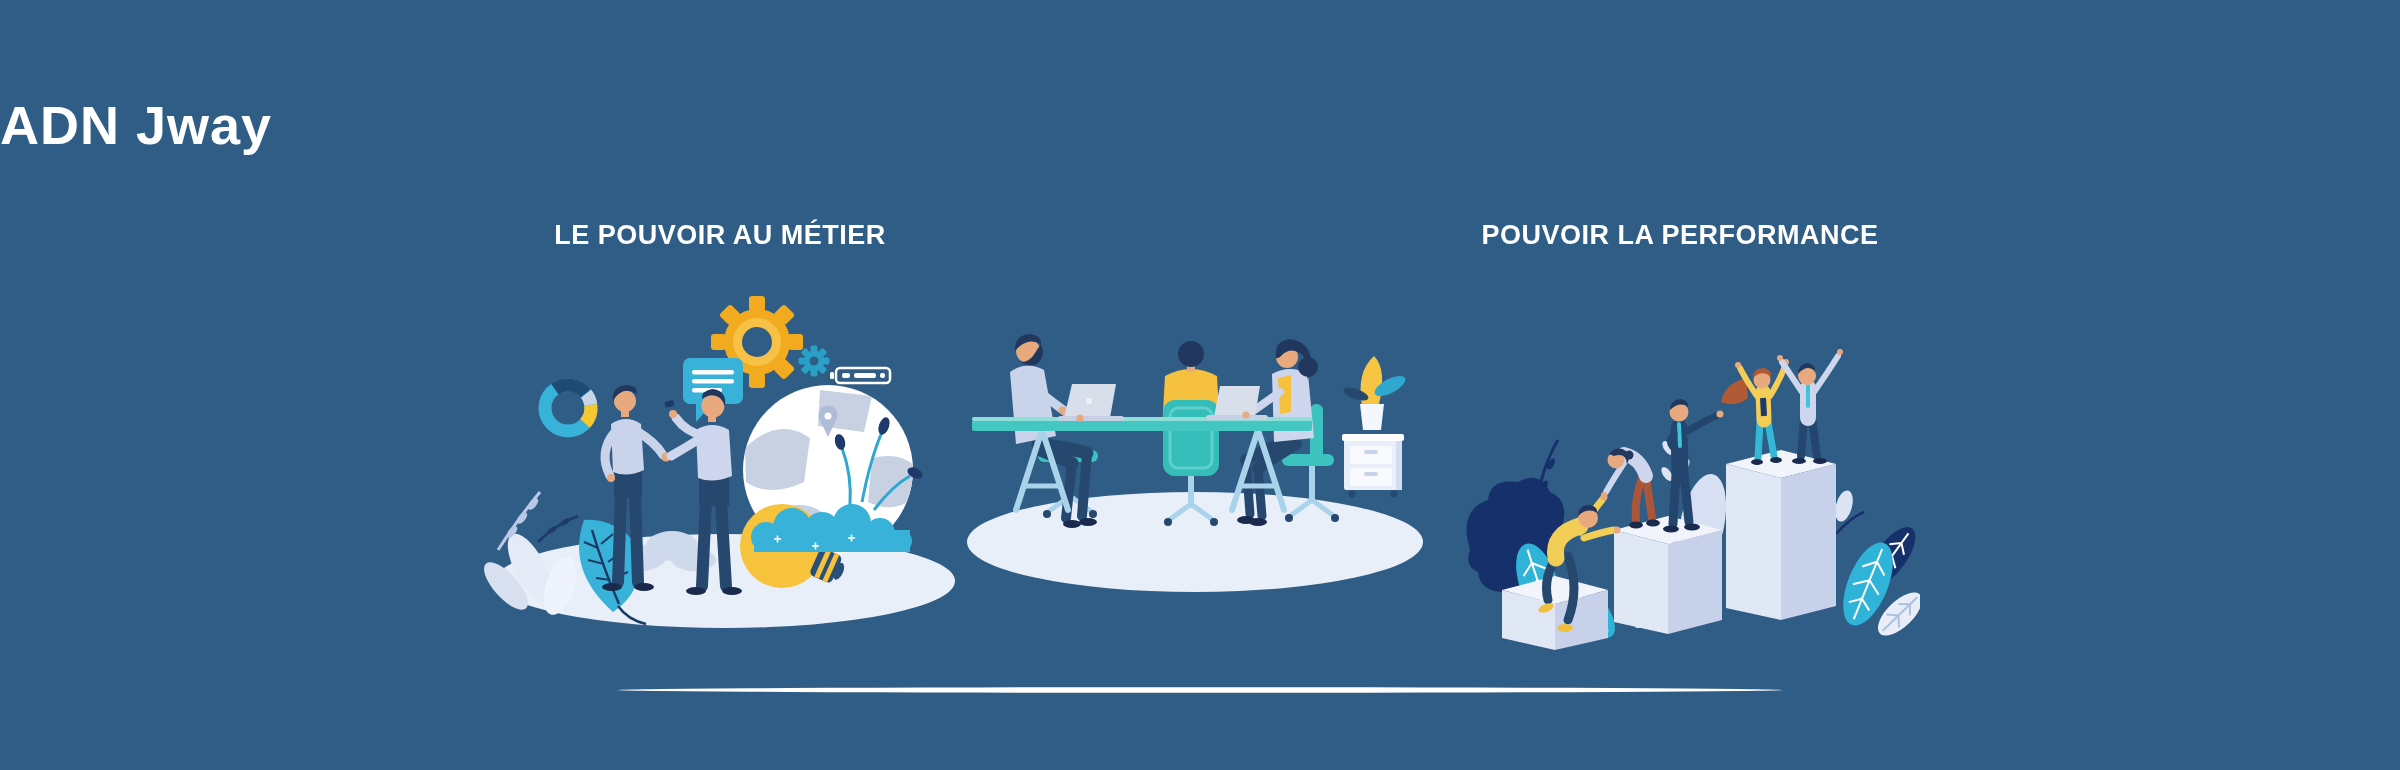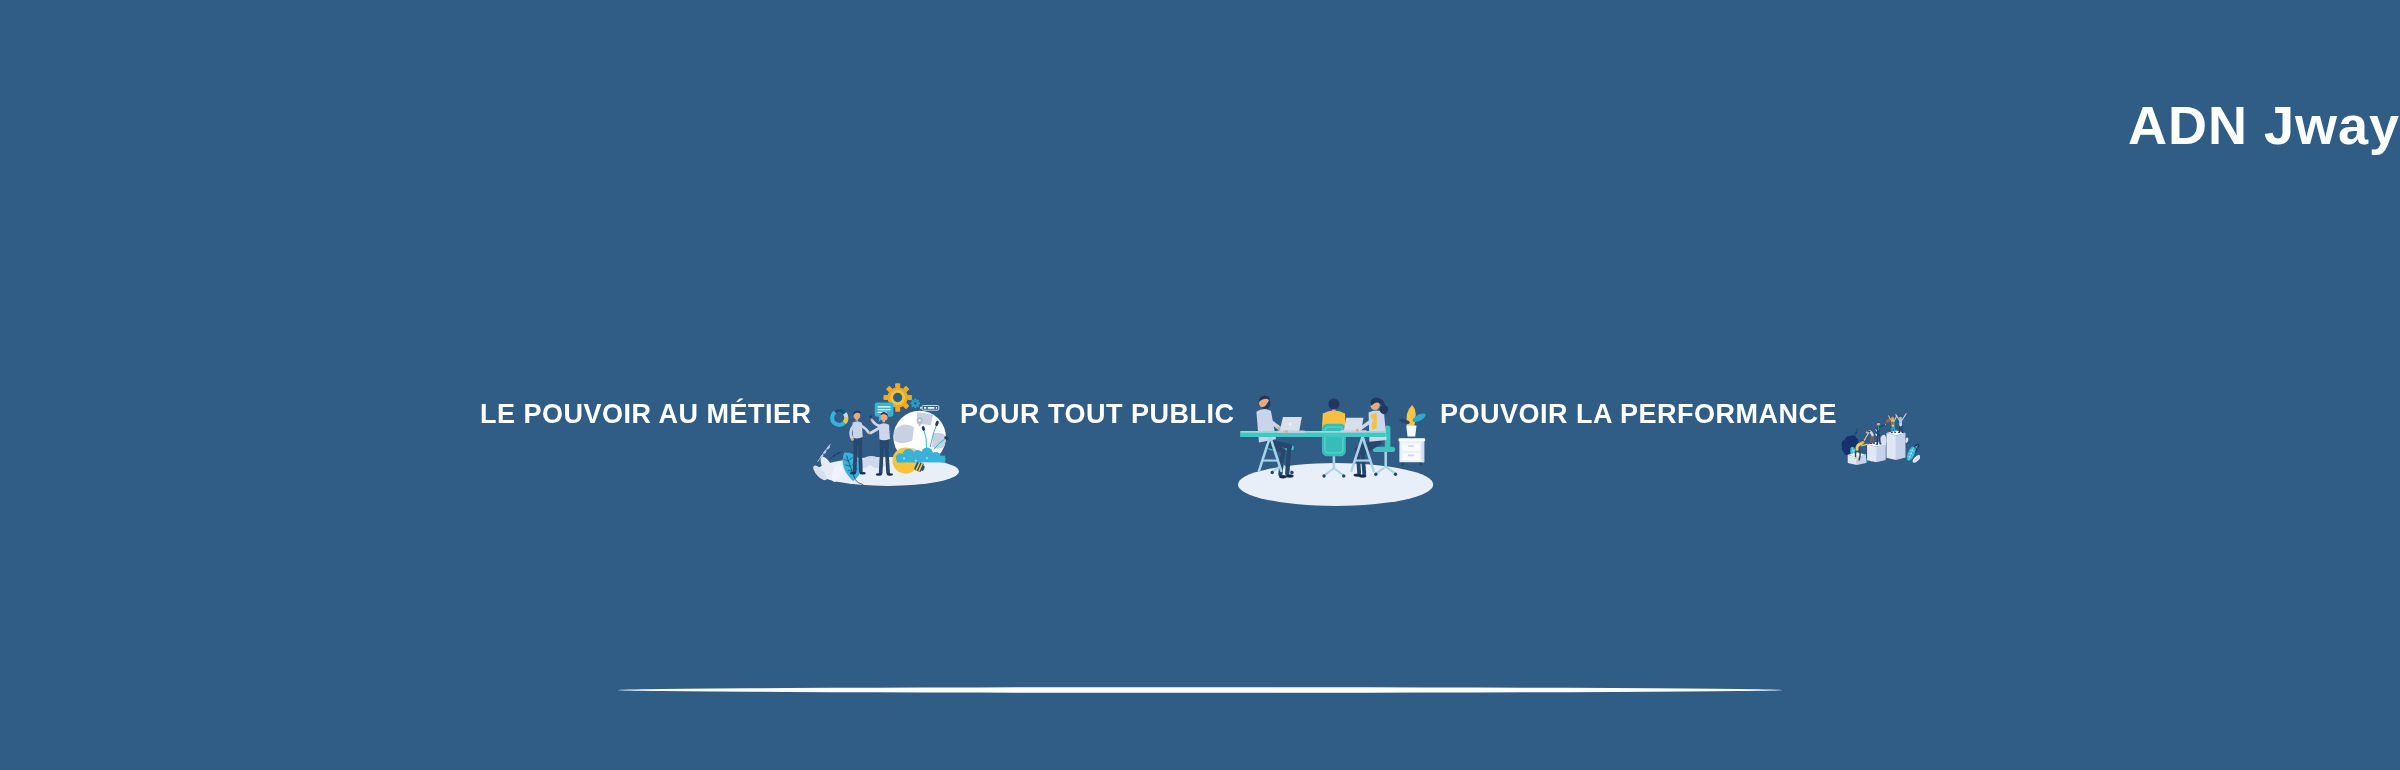--- a/index.html
+++ b/index.html
@@ -14,37 +14,37 @@
     background: #305D85;
     overflow: hidden;
     font-family: "Liberation Sans", sans-serif;
   }
   .page-title {
     position: absolute;
     top: 94px;
     left: 0;
     width: 2400px;
     margin: 0;
-    text-align: right;
+    text-align: left;
     color: #FFFFFF;
     font-size: 54px;
     font-weight: 700;
     letter-spacing: 1px;
   }
   .columns {
     position: absolute;
     top: 220px;
     left: 480px;
     width: 1440px;
     display: flex;
   }
   .col {
     width: 480px;
     display: flex;
-    flex-direction: row;
+    flex-direction: column;
     align-items: center;
   }
   .col-heading {
     margin: 0;
     height: 36px;
     color: #FFFFFF;
     font-size: 27px;
     font-weight: 700;
     letter-spacing: 0.5px;
     text-align: center;
@@ -235,21 +235,20 @@
           <circle cx="193" cy="124" r="4" fill="#E8A97E"></circle>
           <rect x="185" y="111" width="9" height="6" rx="1.5" fill="#1D3A6B" transform="rotate(-15 189 114)"></rect>
           <rect x="228" y="123" width="8" height="9" fill="#E8A97E"></rect>
           <circle cx="233" cy="116" r="11.5" fill="#E8A97E"></circle>
           <path d="M245,117 Q247,100 232,99 Q221,101 222,109 Q232,102 240,108 Q244,112 245,117 Z" fill="#21375E"></path>
         </g>
       </svg>
     </section>
 
     <section class="col">
-      <h2 class="col-heading">POUR TOUT PUBLIC</h2>
 
       <svg class="illus" width="480" height="340" viewBox="0 0 480 340" xmlns="http://www.w3.org/2000/svg">
 
         <ellipse cx="235" cy="288" rx="228" ry="50" fill="#E9EFF9"></ellipse>
 
         <g>
           <rect x="384" y="182" width="58" height="54" rx="2" fill="#E9EFF9"></rect>
           <rect x="382" y="180" width="62" height="7" rx="2" fill="#FFFFFF"></rect>
           <rect x="436" y="187" width="6" height="49" fill="#D4DDEF"></rect>
           <rect x="390" y="192" width="42" height="18" rx="2" fill="#F8FAFE"></rect>

